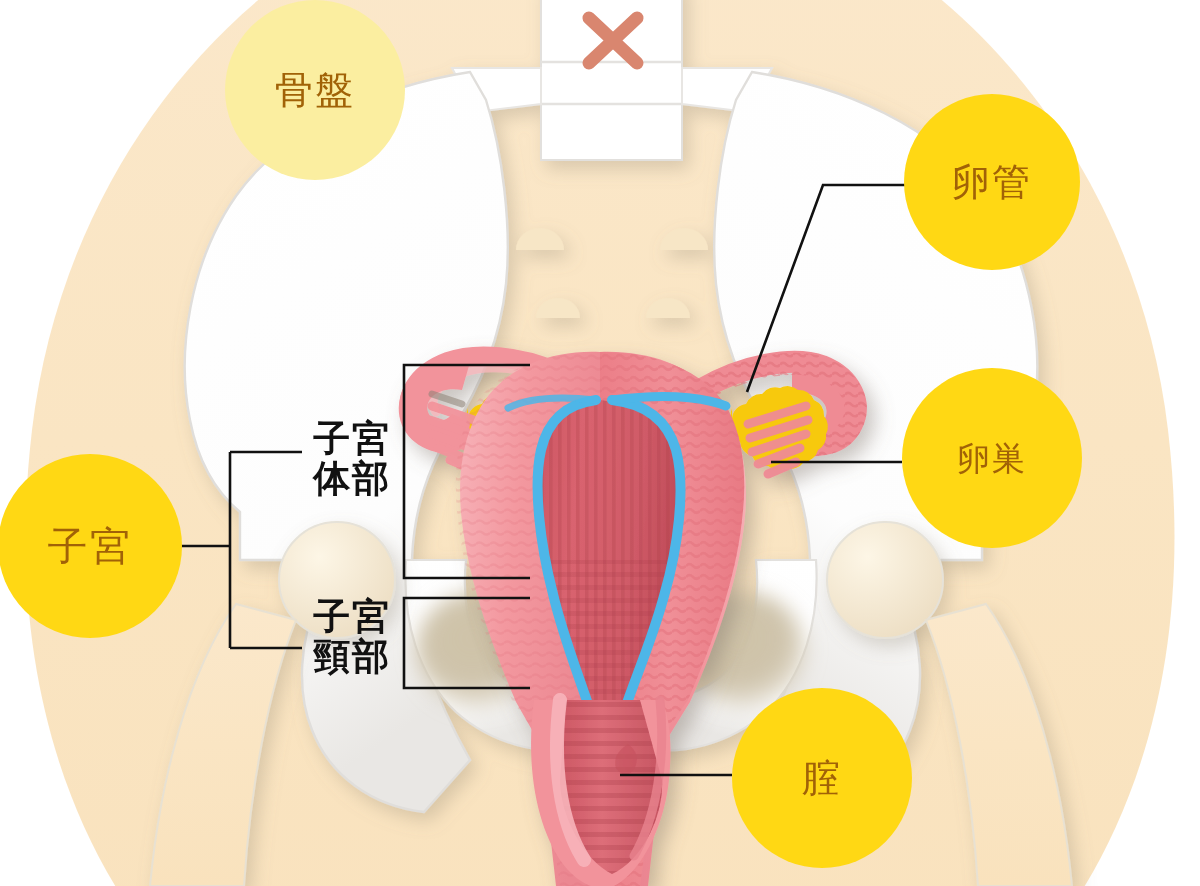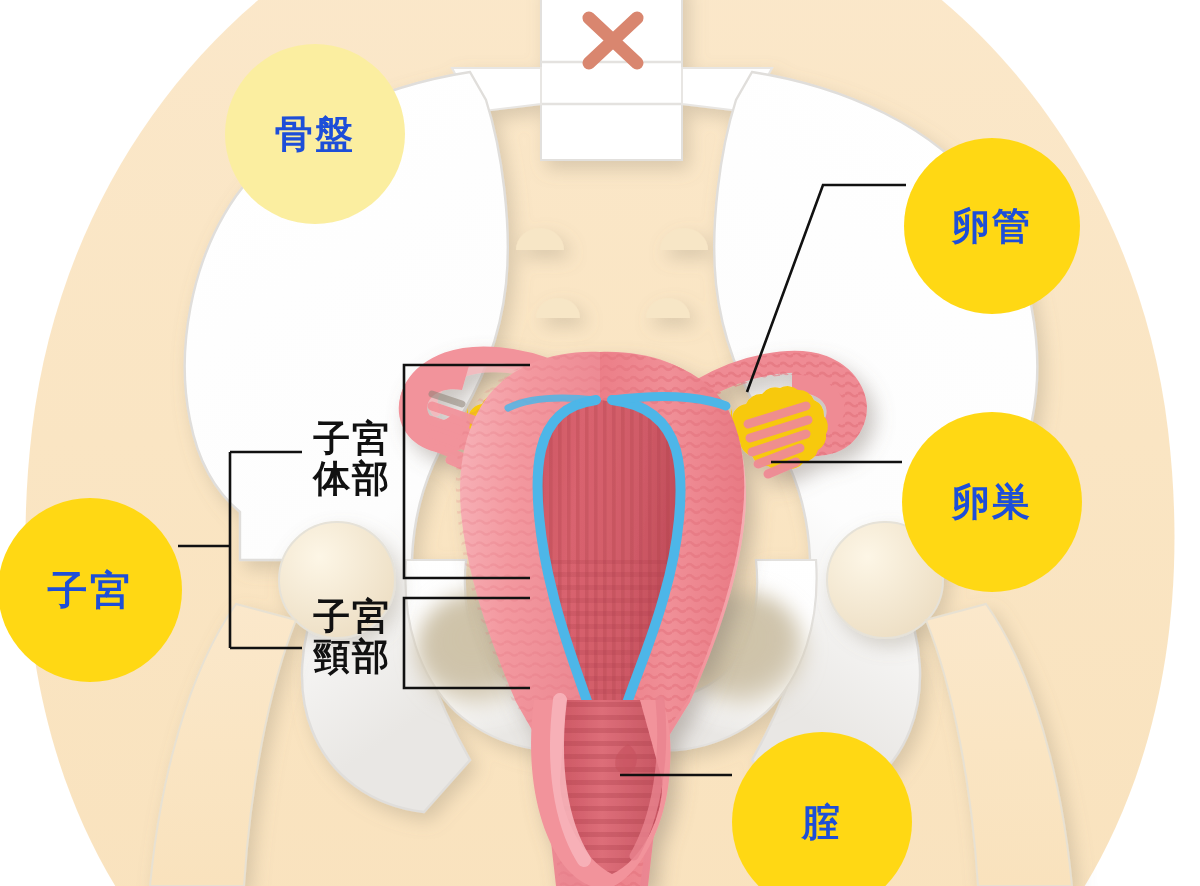--- a/index.html
+++ b/index.html
@@ -17,26 +17,25 @@
   }
   #art{position:absolute;left:0;top:0;width:1200px;height:886px;}
 
   
   .bubble{
     position:absolute;
     border-radius:50%;
     display:flex;
     align-items:center;
     justify-content:center;
-    color:#1d4ed8;
-    font-weight:700;
+    color:#a16207;
+    font-weight:400;
     letter-spacing:.06em;
     user-select:none;
     z-index:40;
-    margin-top:44px;
   }
   .bubble span{display:block;line-height:1;white-space:nowrap;}
 
   
   .textlabel{
     position:absolute;
     z-index:45;
     color:#111111;
     font-weight:700;
     letter-spacing:.05em;
@@ -374,21 +373,21 @@
   </svg>
 
   <div class="bubble" style="left:225px;top:0px;width:180px;height:180px;background:#fbeea0;font-size:38px;">
     <span>骨盤</span>
   </div>
 
   <div class="bubble" style="left:904px;top:94px;width:176px;height:176px;background:#ffd814;font-size:38px;">
     <span>卵管</span>
   </div>
 
-  <div class="bubble" style="left:902px;top:368px;width:180px;height:180px;background:#ffd814;font-size:38px;">
+  <div class="bubble" style="left:902px;top:368px;width:180px;height:180px;background:#ffd814;font-size:33px;">
     <span>卵巣</span>
   </div>
 
 
   <div class="bubble" style="left:-2px;top:454px;width:184px;height:184px;background:#ffd814;font-size:40px;">
     <span>子宮</span>
   </div>
 
   <div class="bubble" style="left:732px;top:688px;width:180px;height:180px;background:#ffd814;font-size:38px;">
     <span>腟</span>

